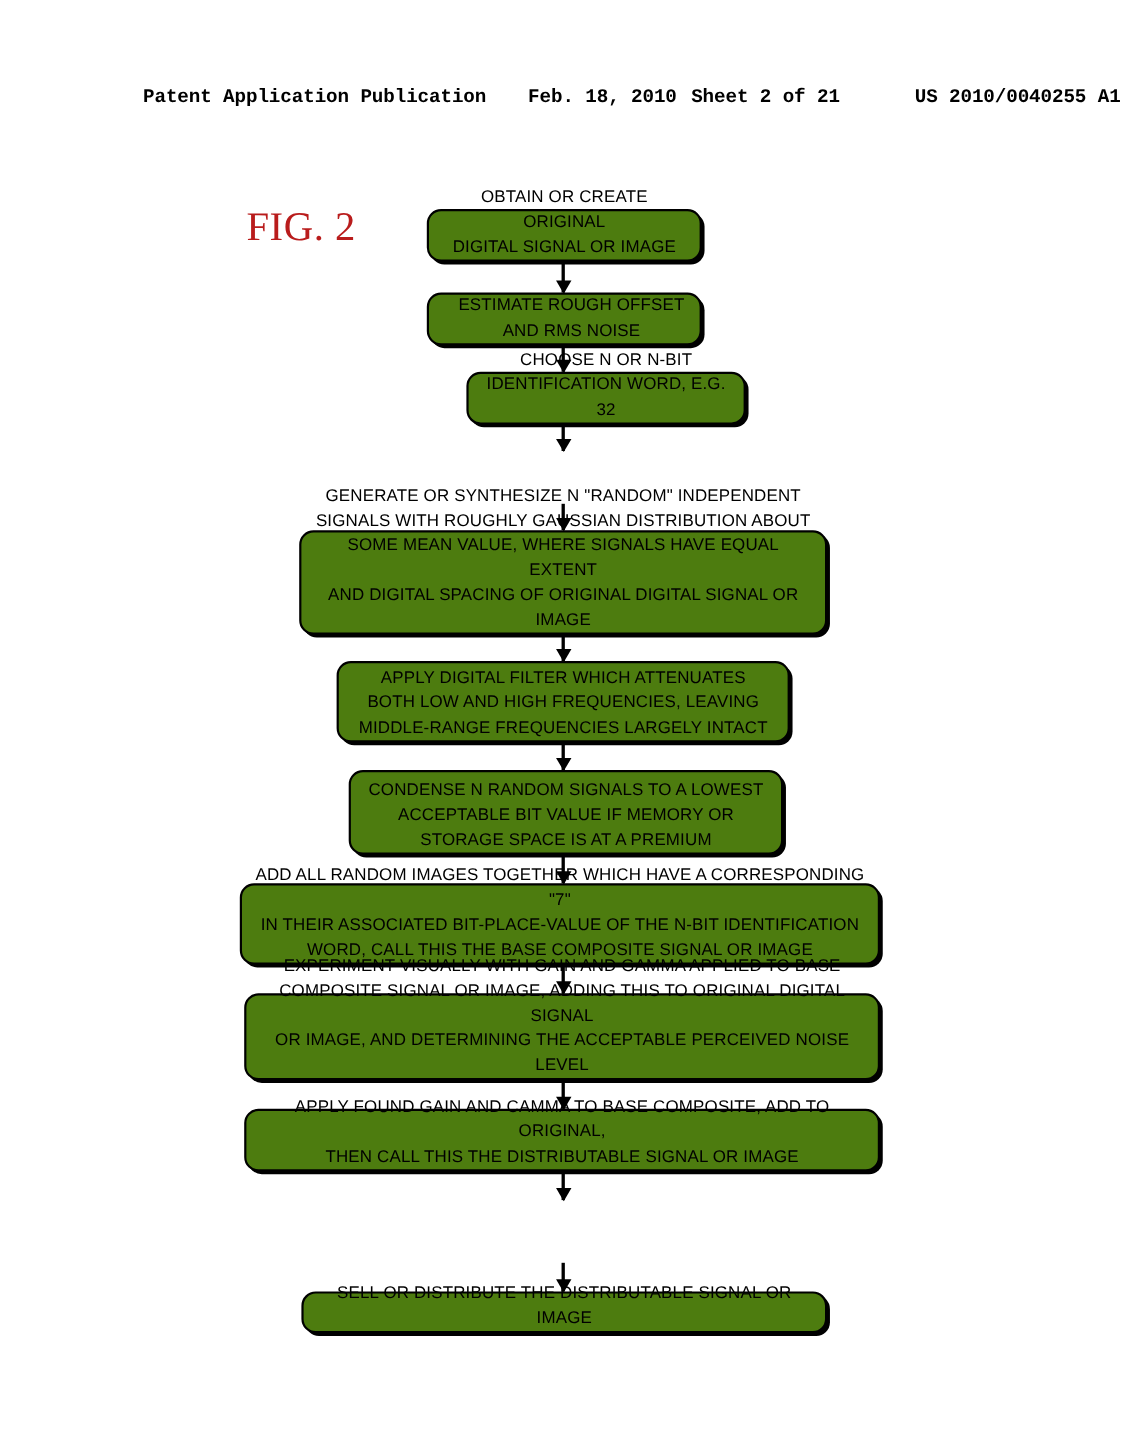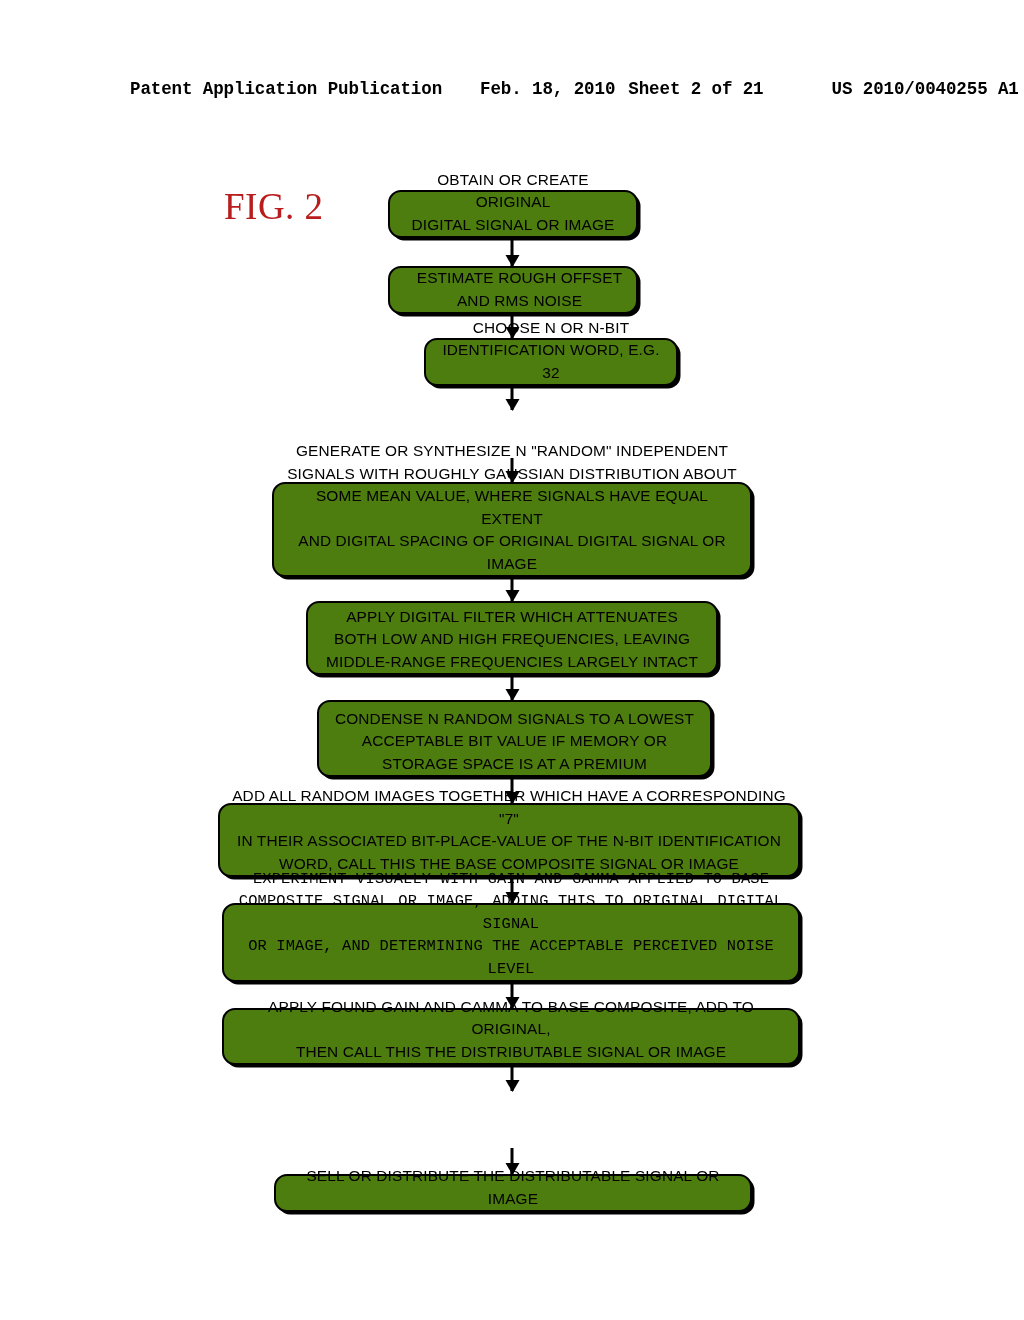--- a/index.html
+++ b/index.html
@@ -163,21 +163,21 @@
   </div>
   <div class="fc-arrow" style="top:777px; height:26px;"></div>
 
   <div class="fc-box" style="left:218px; top:803px; width:582px; height:74px;">
     <span class="fc-text">ADD ALL RANDOM IMAGES TOGETHER WHICH HAVE A CORRESPONDING "7"
 IN THEIR ASSOCIATED BIT-PLACE-VALUE OF THE N-BIT IDENTIFICATION
 WORD, CALL THIS THE BASE COMPOSITE SIGNAL OR IMAGE</span>
   </div>
   <div class="fc-arrow" style="top:877px; height:26px;"></div>
 
-  <div class="fc-box" style="left:222px; top:903px; width:578px; height:79px;font-family:Liberation Mono, monospace;">
+  <div class="fc-box" style="left:222px; top:903px; width:578px; height:79px;">
     <span class="fc-text">EXPERIMENT VISUALLY WITH GAIN AND GAMMA APPLIED TO BASE
 COMPOSITE SIGNAL OR IMAGE, ADDING THIS TO ORIGINAL DIGITAL SIGNAL
 OR IMAGE, AND DETERMINING THE ACCEPTABLE PERCEIVED NOISE LEVEL</span>
   </div>
   <div class="fc-arrow" style="top:982px; height:26px;"></div>
 
   <div class="fc-box" style="left:222px; top:1008px; width:578px; height:57px;">
     <span class="fc-text">APPLY FOUND GAIN AND CAMMA TO BASE COMPOSITE, ADD TO ORIGINAL,
 THEN CALL THIS THE DISTRIBUTABLE SIGNAL OR IMAGE</span>
   </div>

